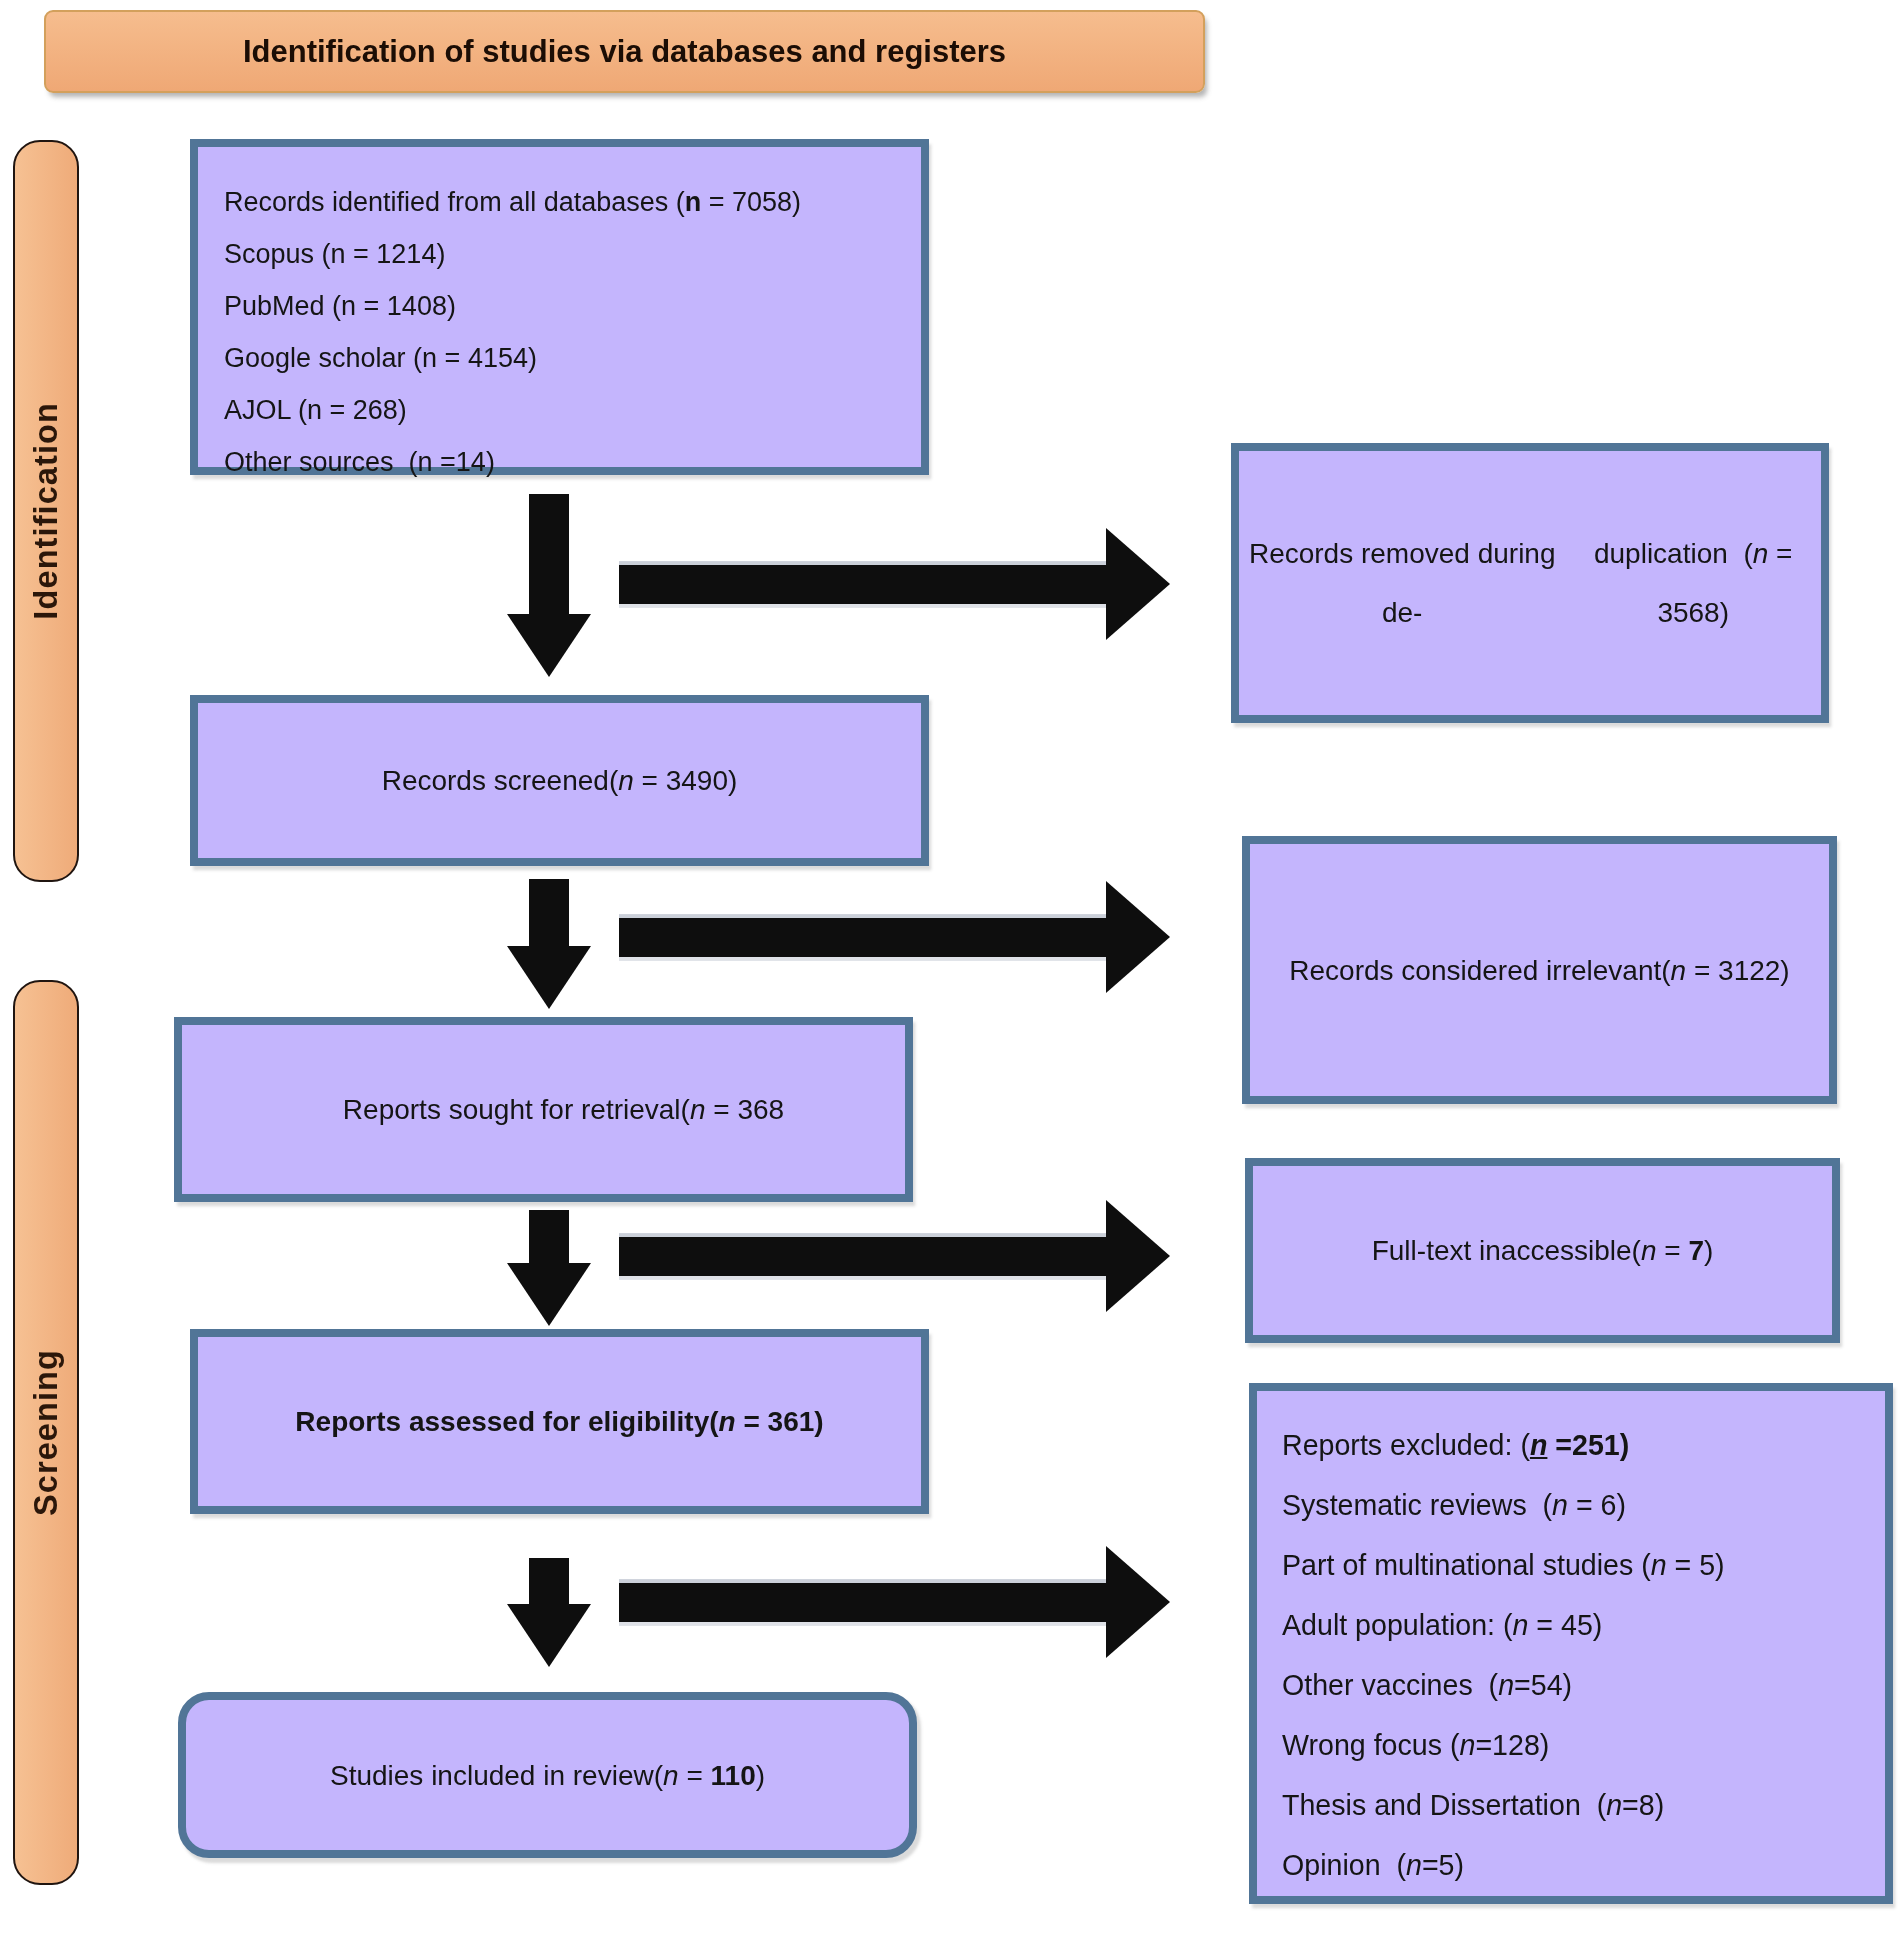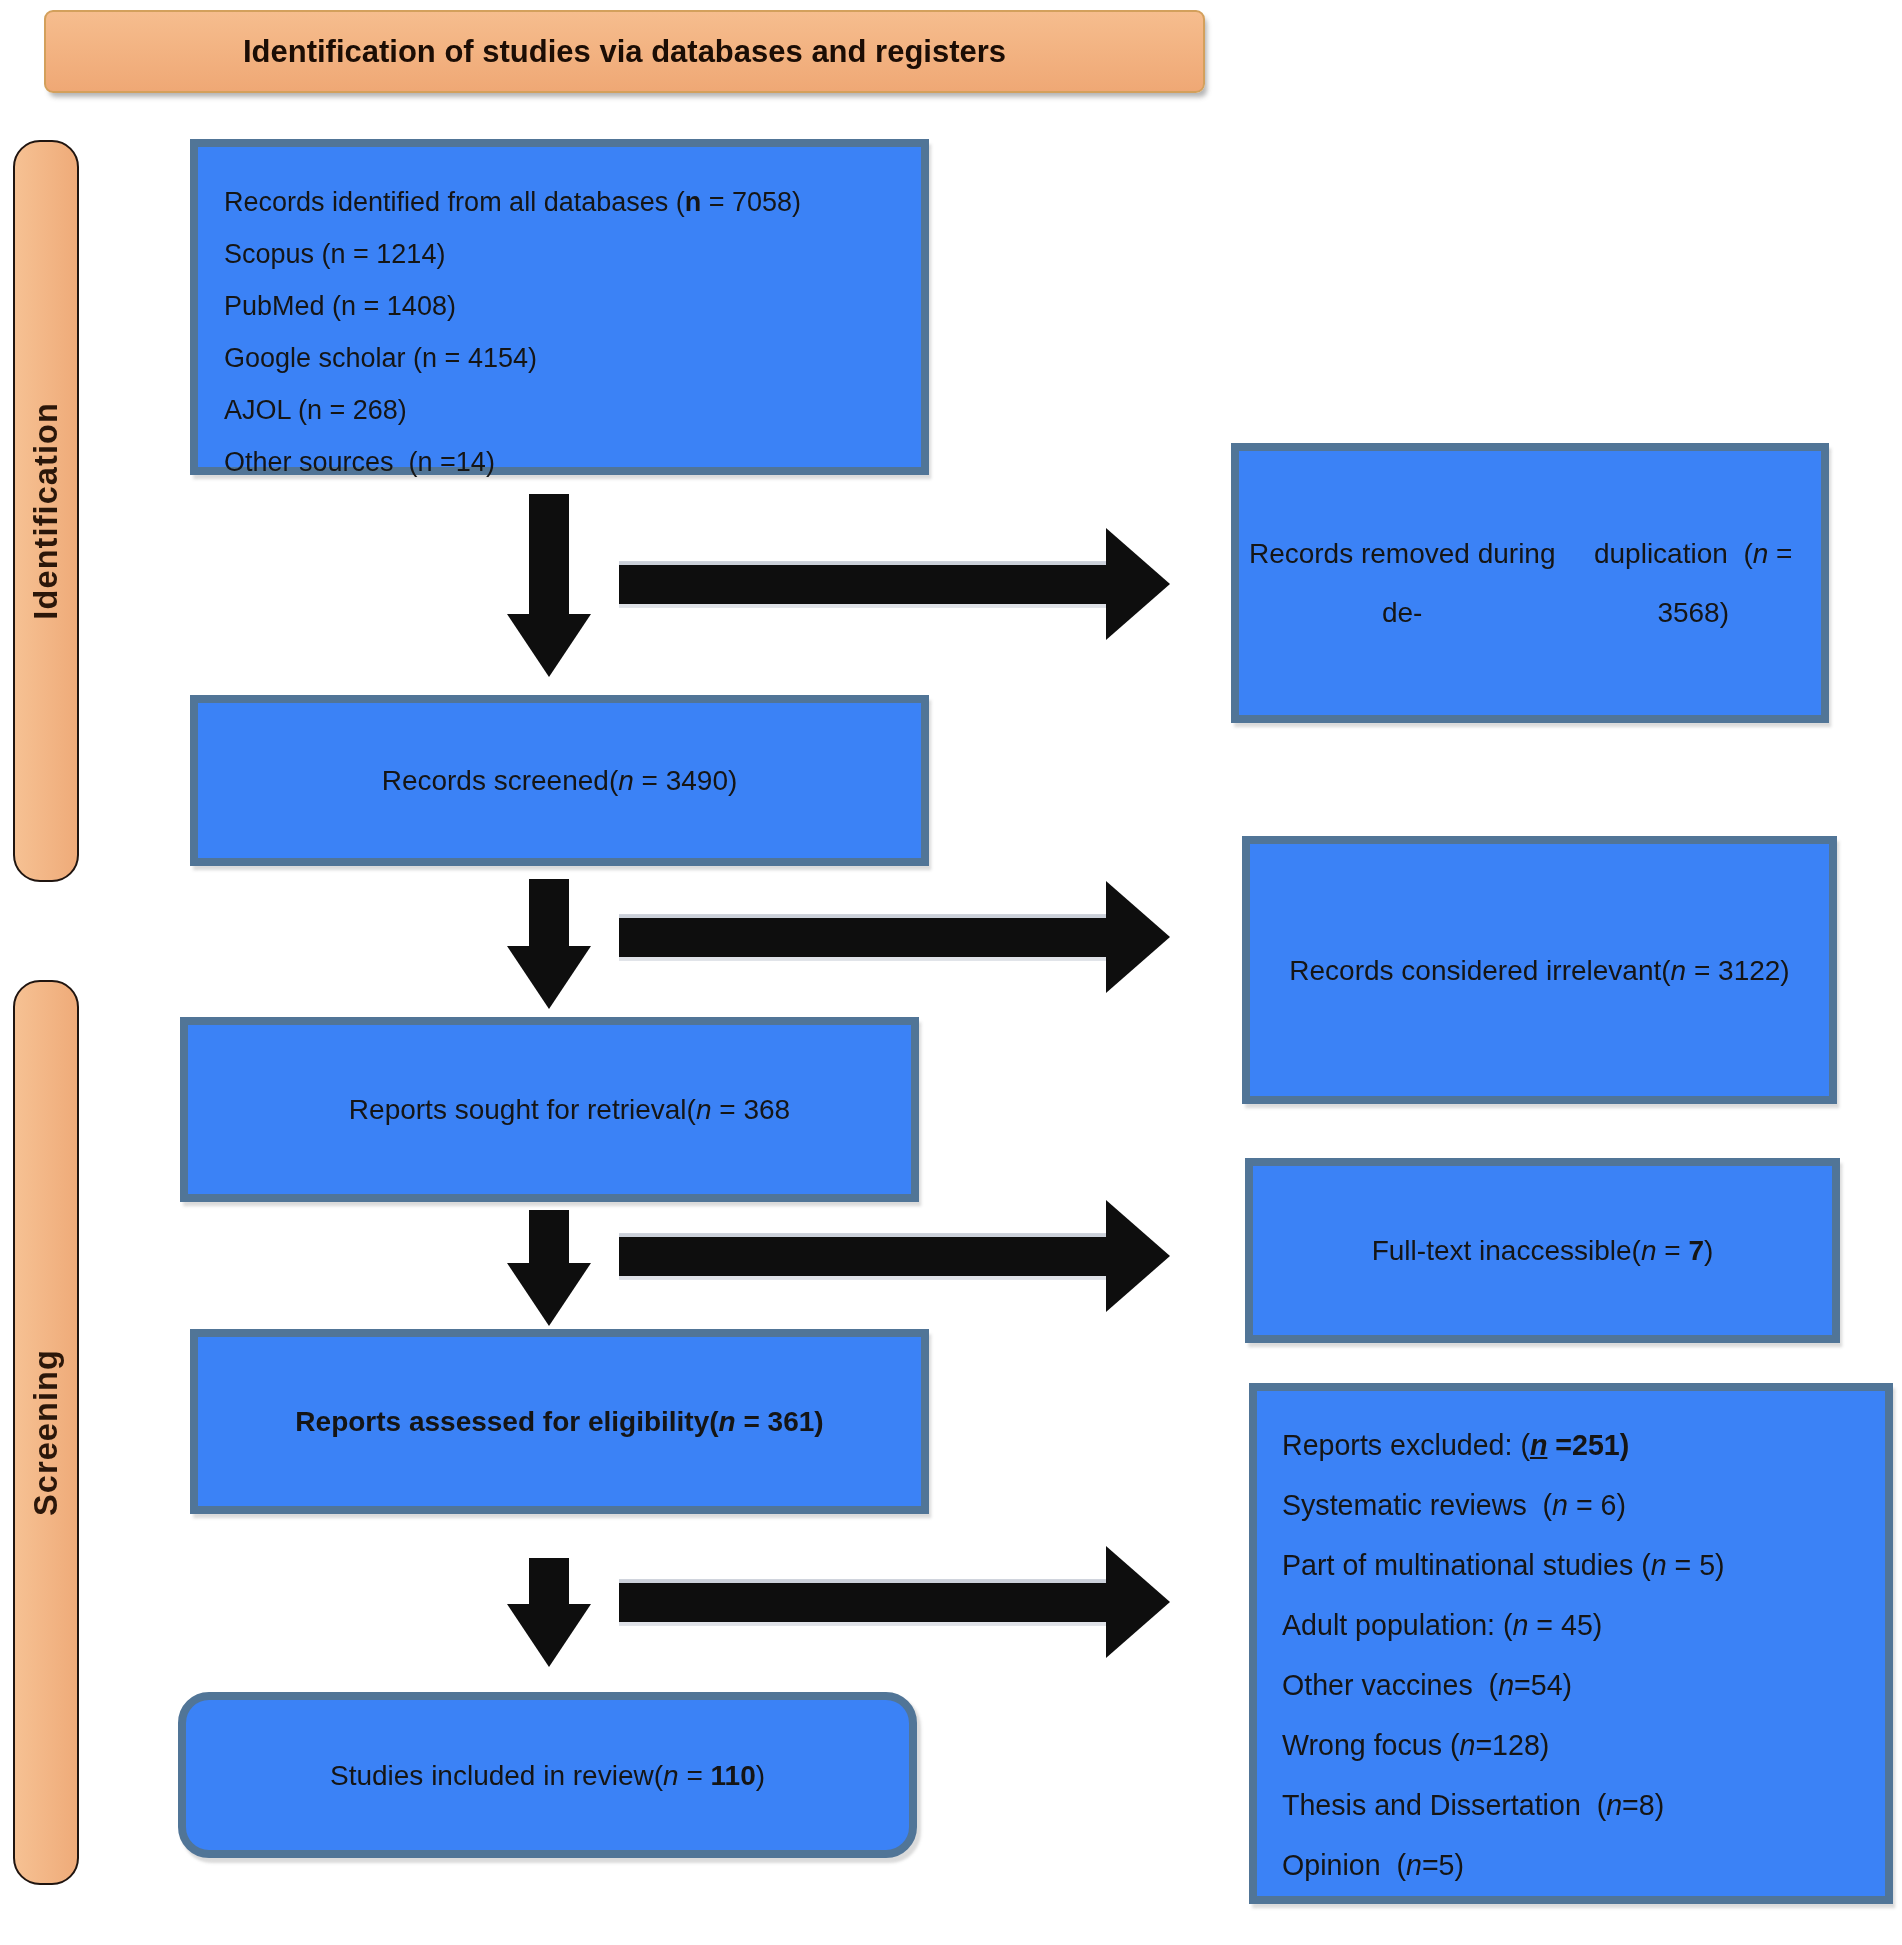--- a/index.html
+++ b/index.html
@@ -27,36 +27,36 @@
   #tab-identification{top:140px;height:742px;}
   #tab-screening{top:980px;height:905px;}
   .vtext{
     writing-mode:vertical-rl;transform:rotate(180deg);
     font-size:32.5px;font-weight:bold;color:#2b170a;letter-spacing:1.1px;
     white-space:nowrap;
   }
 
   
   .flow-box{
-    position:absolute;background:#3b82f6;
+    position:absolute;background:#c4b5fd;
     border:8.4px solid #517597;box-sizing:border-box;
     box-shadow:3.4px 4.5px 2.8px rgba(110,110,110,.25);
   }
   .flow-box .line{white-space:pre-wrap;}
   .left-box{padding:29px 17px 11.2px 26px;font-size:27px;}
   .left-box .line{line-height:52px;}
   .center-box{display:flex;flex-direction:row;align-items:center;justify-content:center;
     text-align:center;font-size:28px;}
   .center-box .line{line-height:59px;}
 
   #box-identified{left:190px;top:139px;width:739px;height:336px;}
   #box-removed{left:1231px;top:443px;width:598px;height:280px;}
   #box-screened{left:190px;top:695px;width:739px;height:171px;}
   #box-irrelevant{left:1242px;top:836px;width:595px;height:268px;}
-  #box-sought{left:180px;top:1017px;width:739px;height:185px;padding-left:40px;}
+  #box-sought{left:174px;top:1017px;width:739px;height:185px;padding-left:40px;}
   #box-fulltext{left:1245px;top:1158px;width:595px;height:185px;}
   #box-assessed{left:190px;top:1329px;width:739px;height:185px;font-weight:bold;}
   #box-excluded{left:1249px;top:1383px;width:644px;height:521px;padding:23.5px 11.2px 11.2px 25px;font-size:28.6px;}
   #box-excluded .line{line-height:60px;}
   #box-included{left:178px;top:1692px;width:739px;height:166px;border-radius:31px;}
 
   .b{font-weight:bold;}
   .i{font-style:italic;}
   .u{text-decoration:underline;}
 

